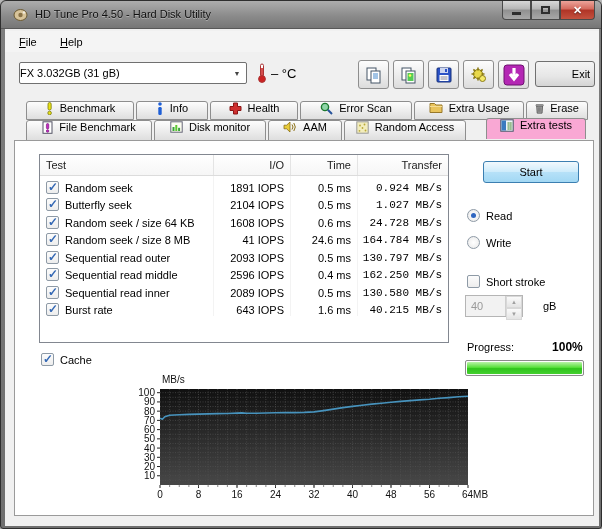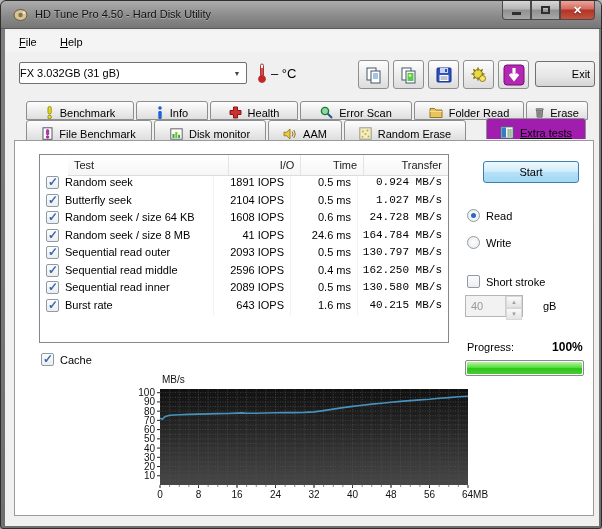--- a/index.html
+++ b/index.html
@@ -40,34 +40,34 @@
   #drive-combo .arrow { width:18px; text-align:center; font-size:7px; color:#444; }
   #temp-wrap { position:absolute; left:252px; top:10px; height:22px; display:flex; align-items:center; gap:4px; font-size:13px; }
   .toolbtn { position:absolute; top:8px; width:31px; height:29px; border:1px solid #8e8e8e; border-radius:3px;
     background:linear-gradient(#fdfdfd,#eaeaea 60%,#dcdcdc); display:flex; align-items:center; justify-content:center; }
   #exit-btn { position:absolute; left:530px; top:9px; width:60px; height:26px; border:1px solid #707070; border-radius:3px;
     background:linear-gradient(#f4f4f4,#e6e6e6 60%,#d4d4d4); text-align:center; line-height:24px;padding-left:32px; }
   
   .tabrow { position:absolute; left:21px; display:flex; gap:2px; }
   #tabrow1 { top:72px; height:19px; }
   #tabrow2 { top:91px; height:21px; width:560px; }
-  .tab { display:flex; align-items:flex-end; justify-content:center; gap:6px; height:19px;
+  .tab { display:flex; align-items:flex-start; justify-content:center; gap:6px; height:19px;
     border:1px solid #8e8e8e; border-radius:3px 3px 0 0;
     background:linear-gradient(#fdfdfd,#ececec 55%,#dedede); padding:0 8px; }
   #tabrow2 .tab { height:21px; }
-  .tab.active { background:#a21caf; height:24px; border-bottom:none; z-index:5; position:relative; top:-2px; margin-left:auto;text-decoration:underline; }
+  .tab.active { background:#f9a8d4; height:24px; border-bottom:none; z-index:5; position:relative; top:-2px; margin-left:auto; }
   
   #content { position:absolute; left:9px; top:111px; width:580px; height:376px; background:#fff; border:1px solid #9a9a9a; }
   
   #test-table { position:absolute; left:24px; top:13px; width:410px; height:189px; border:1px solid #828790; background:#fff; }
-  #thead { display:flex; height:21px; border-bottom:1px solid #dcdcdc; background:linear-gradient(#ffffff,#f6f6f6);margin-left:28px; }
+  #thead { display:flex; height:21px; border-bottom:1px solid #dcdcdc; background:linear-gradient(#ffffff,#f6f6f6); }
   .th { padding:4px 6px; color:#222; border-right:1px solid #e4e4e4; }
   .th:last-child { border-right:none; }
   .trow { display:flex; height:17.5px; align-items:center; }
-  .td { padding:0 6px; overflow:hidden; white-space:nowrap; border-right:1px solid #f3f3f3; height:100%; display:flex; align-items:flex-start; }
+  .td { padding:0 6px; overflow:hidden; white-space:nowrap; border-right:1px solid #f3f3f3; height:100%; display:flex; align-items:flex-end; }
   .td:last-child { border-right:none; }
   .c-test { width:174px; } .c-io { width:77px; justify-content:flex-end; }
   .c-time { width:67px; justify-content:flex-end; } .c-tr { width:90px; justify-content:flex-end;font-family:Liberation Mono, monospace; }
   .h-test { width:174px; } .h-io { width:77px; text-align:right; } .h-time { width:67px; text-align:right; } .h-tr { width:90px; text-align:right; }
   
   .checkbox { display:inline-block; width:13px; height:13px; background:linear-gradient(#fcfcfc,#ededed);
     border:1px solid #8e9aa6; border-radius:2px; position:relative; flex:none; }
   .checkbox.checked::after { content:"✓"; position:absolute; left:1px; top:-2px; color:#3468b4; font-size:12px; font-weight:bold; }
   .cb-label { margin-left:6px; }
   .radio { display:inline-block; width:13px; height:13px; border:1px solid #8e9aa6; border-radius:50%;
@@ -202,21 +202,21 @@
             <circle cx="5" cy="5" r="3.6" fill="#8fd6a8" stroke="#1c7a2e" stroke-width="1.4"></circle>
             <path d="M7.8 7.8L12 12" stroke="#27539b" stroke-width="2"></path>
           </svg>
         <span>Error Scan</span>
       </div>
       <div class="tab" style="width:110px">
         <svg width="14" height="12" viewBox="0 0 14 12">
             <path d="M1 3.5V10.5h12V3h-6L5.5 1.5H1z" fill="#e9c45c" stroke="#98782a"></path>
             <path d="M1 4.5h12" stroke="#f6dd94"></path>
           </svg>
-        <span>Folder Read</span>
+        <span>Extra Usage</span>
       </div>
       <div class="tab" style="width:62px">
         <svg width="11" height="13" viewBox="0 0 11 13">
             <path d="M2 3.5h7L8.4 12H2.6z" fill="#a8a8a8" stroke="#555"></path>
             <rect x="1" y="1.8" width="9" height="1.6" rx=".8" fill="#bbb" stroke="#555" stroke-width=".7"></rect>
             <path d="M4 5v5.5M5.5 5v5.5M7 5v5.5" stroke="#666" stroke-width=".8"></path>
           </svg>
         <span>Erase</span>
       </div>
     </div>
@@ -248,21 +248,21 @@
       </div>
       <div class="tab" style="width:122px">
         <svg width="13" height="13" viewBox="0 0 13 13">
             <rect x="0.8" y="0.8" width="11.4" height="11.4" fill="#f3edbd" stroke="#999"></rect>
             <circle cx="4" cy="4.5" r=".9" fill="#b9a93a"></circle>
             <circle cx="8.5" cy="3.5" r=".9" fill="#b9a93a"></circle>
             <circle cx="6.5" cy="7" r=".9" fill="#b9a93a"></circle>
             <circle cx="9.5" cy="9.5" r=".9" fill="#b9a93a"></circle>
             <circle cx="3.5" cy="9.8" r=".9" fill="#b9a93a"></circle>
           </svg>
-        <span>Random Erase</span>
+        <span>Random Access</span>
       </div>
       <div class="tab active" style="width:100px">
         <svg width="14" height="13" viewBox="0 0 14 13">
             <rect x="0.8" y="0.8" width="12.4" height="11.4" fill="#eef4fa" stroke="#456"></rect>
             <rect x="1.5" y="1.5" width="4.5" height="10" fill="#3a7ac0"></rect>
             <path d="M7 4h5.5M7 6h5.5M7 8h5.5M7 10h5.5M8.8 3v8M10.8 3v8" stroke="#7aa86a" stroke-width=".8"></path>
           </svg>
         <span>Extra tests</span>
       </div>
     </div>

